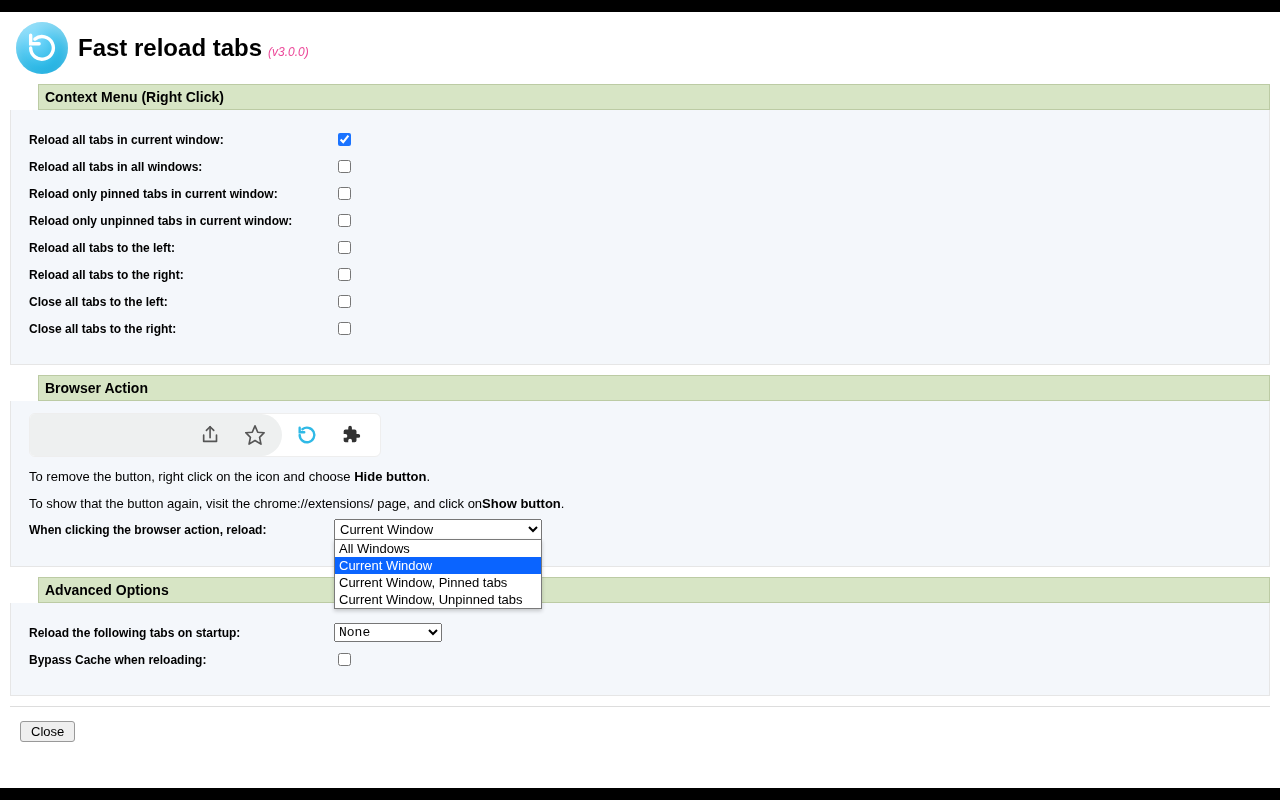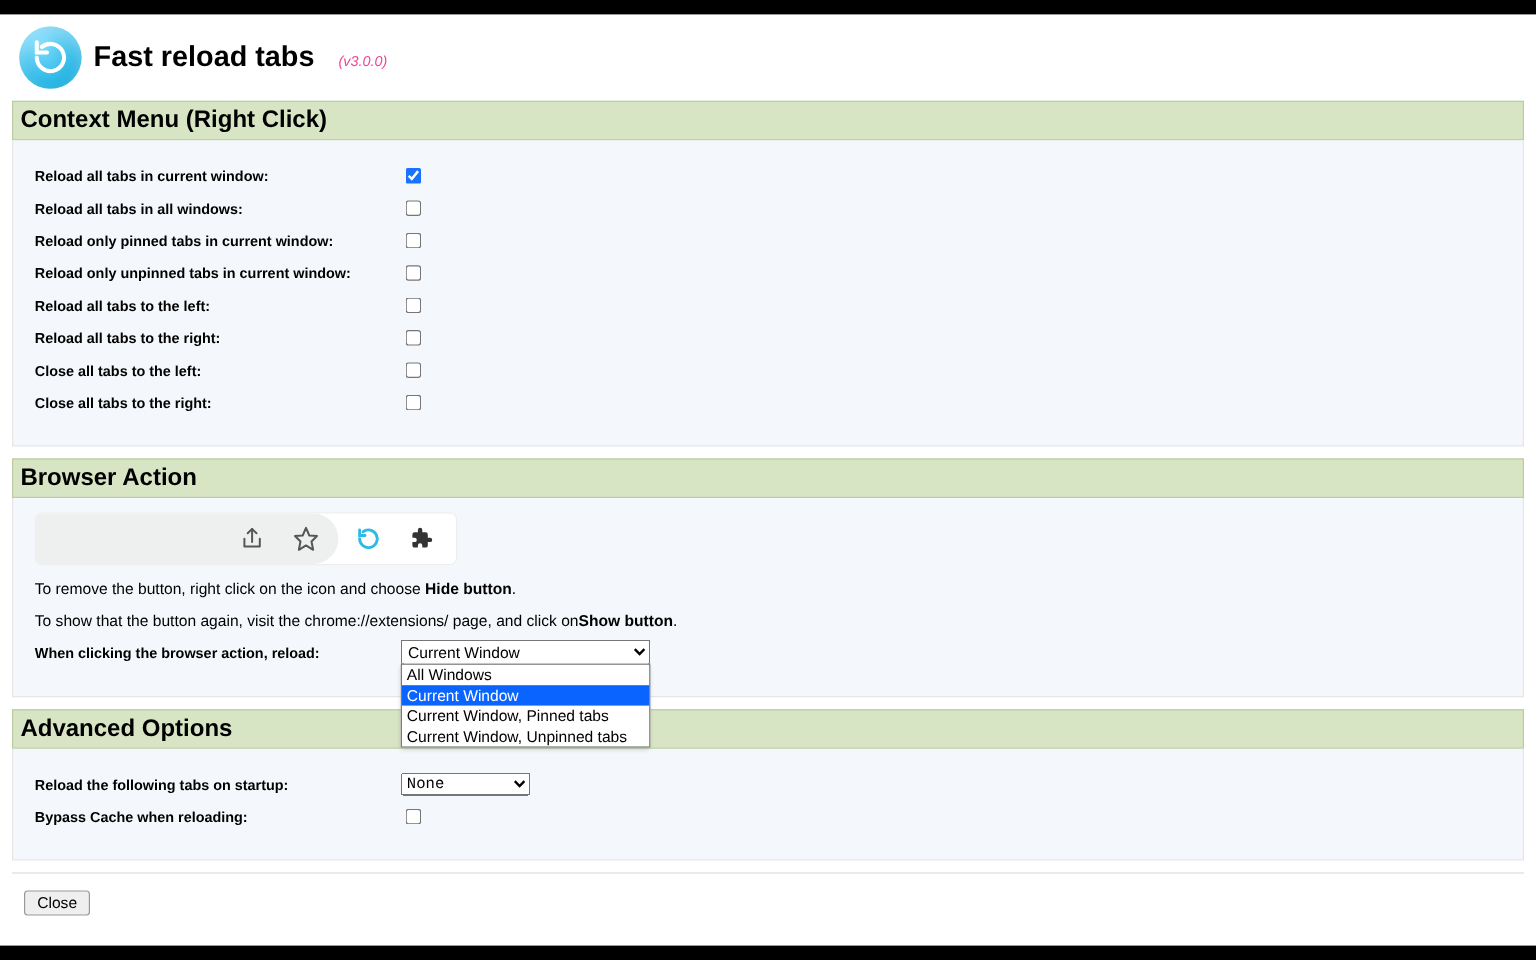--- a/index.html
+++ b/index.html
@@ -8,30 +8,31 @@
   .page { padding: 4px 10px 10px 10px; }
 
   .header { display: flex; align-items: center; gap: 10px; padding: 6px 0 10px 6px; }
   .logo {
     width: 52px; height: 52px; border-radius: 50%;
     background: radial-gradient(circle at 35% 30%, #7fdcff 0%, #2fb9e6 60%, #0aa0d6 100%);
     display: flex; align-items: center; justify-content: center;
     box-shadow: inset 0 6px 12px rgba(255,255,255,0.4);
   }
   .logo svg { width: 34px; height: 34px; }
-  .title-wrap { display: flex; align-items: baseline; gap: 20px; }
+  .title-wrap { display: flex; align-items: baseline; gap: 6px; }
   .title { font-size: 24px; font-weight: bold; }
   .version { font-size: 12px; font-style: italic; color: #ec4899; }
 
   .section-header {
     background: #d7e5c5;
     border: 1px solid #bccba4;
     padding: 4px 6px;
     font-weight: bold;
-    font-size: 20px;
+    font-size: 14px;
+    margin-left: 28px;
   }
   .section-body {
     background: #f4f7fb;
     border: 1px solid #e6e6e6;
     border-top: none;
     padding: 12px 18px 18px 18px;
     margin-bottom: 10px;
     font-size: 13px;
   }
 

